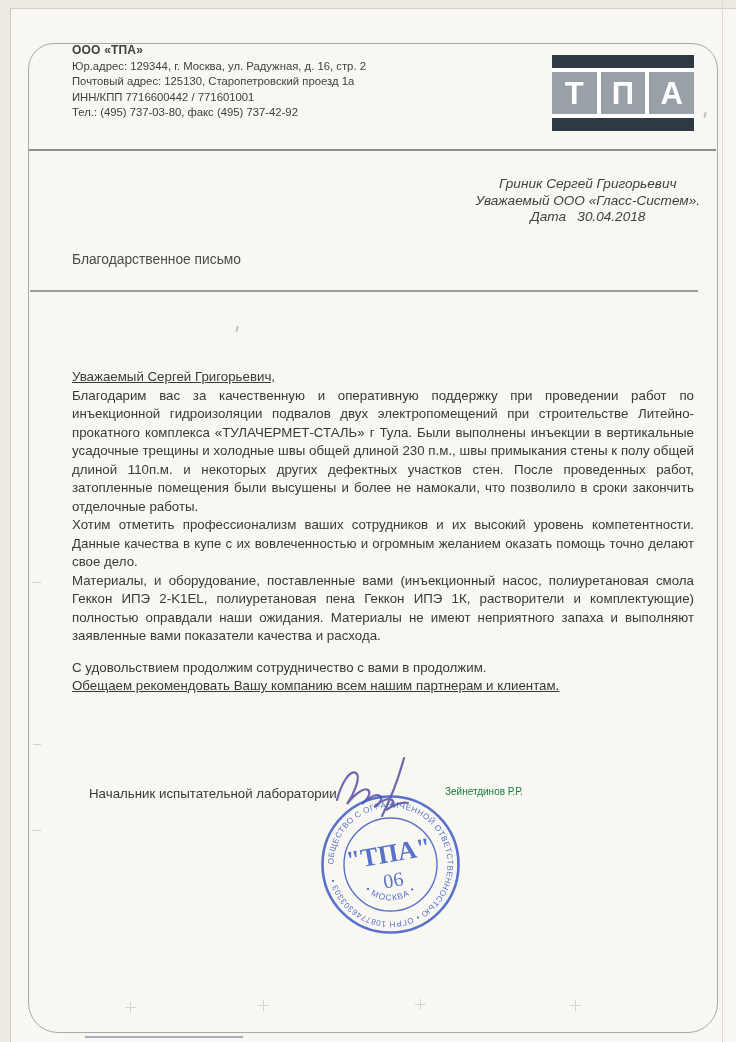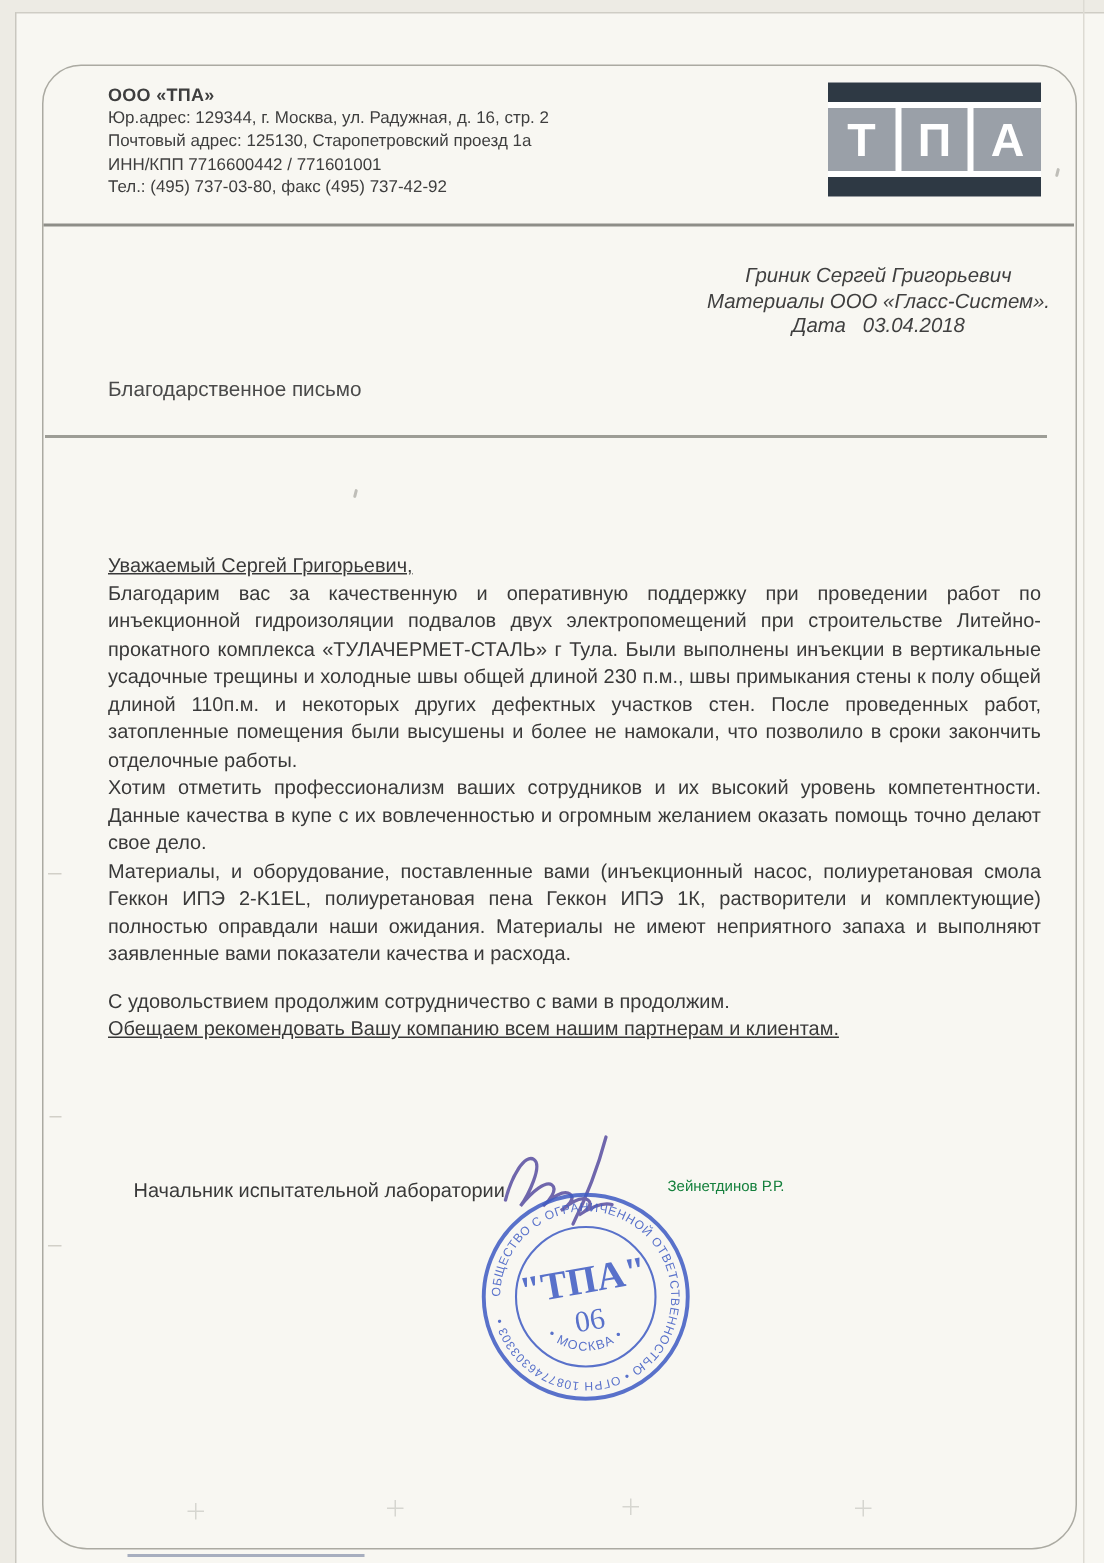--- a/index.html
+++ b/index.html
@@ -18,21 +18,21 @@
   .frame{
     position:absolute;left:28px;top:43px;width:688px;height:988px;
     border:1px solid #abab a3;
     border:1px solid #abaaa2;
     border-radius:26px 26px 30px 30px;
   }
   .hdr-divider{position:absolute;left:29px;top:149px;width:687px;height:2px;background:#8e8e88;}
   .title-underline{position:absolute;left:30px;top:290px;width:668px;height:1.5px;background:#9d9d96;}
 
   
-  .company{position:absolute;left:72px;top:56px;font-size:11.3px;line-height:15.6px;color:#3e3e3e;}
+  .company{position:absolute;left:72px;top:43px;font-size:11.3px;line-height:15.6px;color:#3e3e3e;}
   .company .name{font-weight:bold;font-size:12px;letter-spacing:.2px;}
 
   
   .logo{position:absolute;left:552px;top:55px;width:142px;height:76px;background:#ffffff;}
   .logo .bar{height:13px;background:#2e3944;}
   .logo .squares{display:flex;gap:4px;height:42px;margin:4px 0;}
   .logo .sq{
     flex:1;background:#9aa0a8;color:#ffffff;
     display:flex;align-items:center;justify-content:center;
     font-weight:bold;font-size:31px;line-height:1;
@@ -93,22 +93,22 @@
   <div class="squares">
     <div class="sq">Т</div>
     <div class="sq">П</div>
     <div class="sq">А</div>
   </div>
   <div class="bar"></div>
 </div>
 
 <div class="recipient">
   <div>Гриник Сергей Григорьевич</div>
-  <div>Материалы ООО «Гласс-Систем».</div>
-  <div>Дата   03.04.2018</div>
+  <div>Уважаемый ООО «Гласс-Систем».</div>
+  <div>Дата   30.04.2018</div>
 </div>
 
 <div class="title">Благодарственное письмо</div>
 
 <div class="body-text">
   <p class="plain">Уважаемый Сергей Григорьевич,</p>
   <p>Благодарим вас за качественную и оперативную поддержку при проведении работ по инъекционной гидроизоляции подвалов двух электропомещений при строительстве Литейно-прокатного комплекса «ТУЛАЧЕРМЕТ-СТАЛЬ» г Тула. Были выполнены инъекции в вертикальные усадочные трещины и холодные швы общей длиной 230 п.м., швы примыкания стены к полу общей длиной 110п.м. и некоторых других дефектных участков стен. После проведенных работ, затопленные помещения были высушены и более не намокали, что позволило в сроки закончить отделочные работы.</p>
   <p>Хотим отметить профессионализм ваших сотрудников и их высокий уровень компетентности. Данные качества в купе с их вовлеченностью и огромным желанием оказать помощь точно делают свое дело.</p>
   <p>Материалы, и оборудование, поставленные вами (инъекционный насос, полиуретановая смола Геккон ИПЭ 2-K1EL, полиуретановая пена Геккон ИПЭ 1К, растворители и комплектующие) полностью оправдали наши ожидания. Материалы не имеют неприятного запаха и выполняют заявленные вами показатели качества и расхода.</p>
   <p class="gap">С удовольствием продолжим сотрудничество с вами в продолжим.</p>

